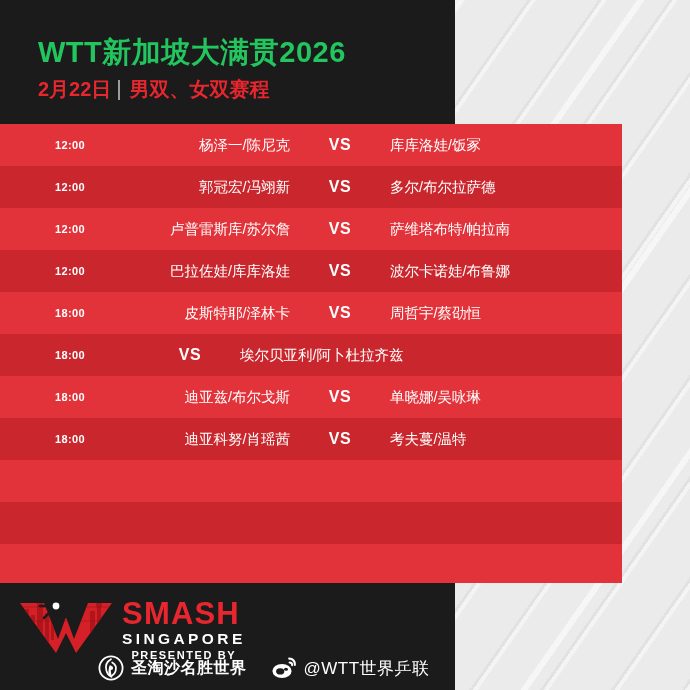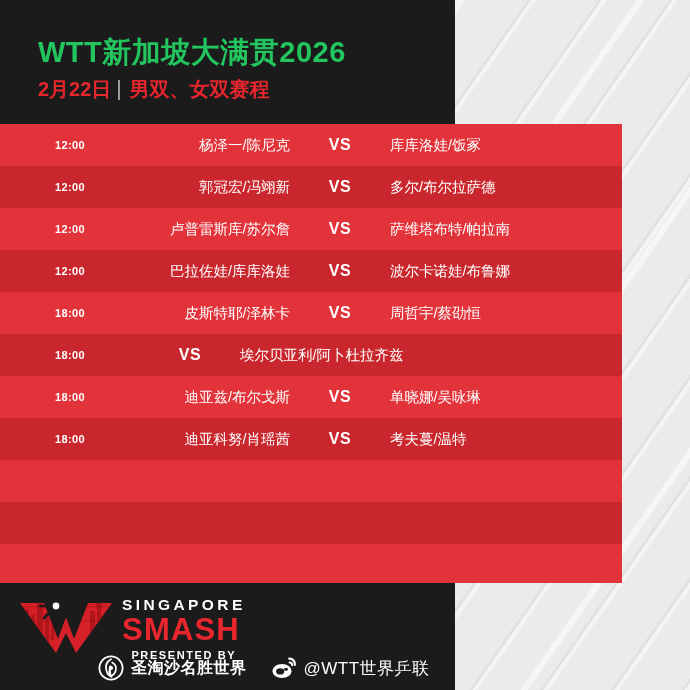--- a/index.html
+++ b/index.html
@@ -218,22 +218,22 @@
         <circle cx="22" cy="5" r="3"></circle>
         <circle cx="81" cy="6" r="3"></circle>
       </g>
       <g clip-path="url(#wclip)" stroke="#8f1016" stroke-width="1" opacity="0.5">
         <line x1="0" y1="8" x2="96" y2="8"></line>
         <line x1="0" y1="22" x2="96" y2="22"></line>
       </g>
     </svg>
 
     <div id="smash-text">
+      <div id="smash-word">SMASH</div>
       <div id="singapore-word">SINGAPORE</div>
-      <div id="smash-word">SMASH</div>
       <svg id="smash-burst" viewBox="0 0 36 36">
         <g stroke="#1b1b1b" stroke-width="2.6" stroke-linecap="round">
           <line x1="18" y1="2" x2="18" y2="34"></line>
           <line x1="2" y1="18" x2="34" y2="18"></line>
           <line x1="6" y1="6" x2="30" y2="30"></line>
           <line x1="30" y1="6" x2="6" y2="30"></line>
         </g>
         <circle cx="18" cy="18" r="3.4" fill="#ffffff"></circle>
       </svg>
       <div id="presented-by">PRESENTED BY</div>

